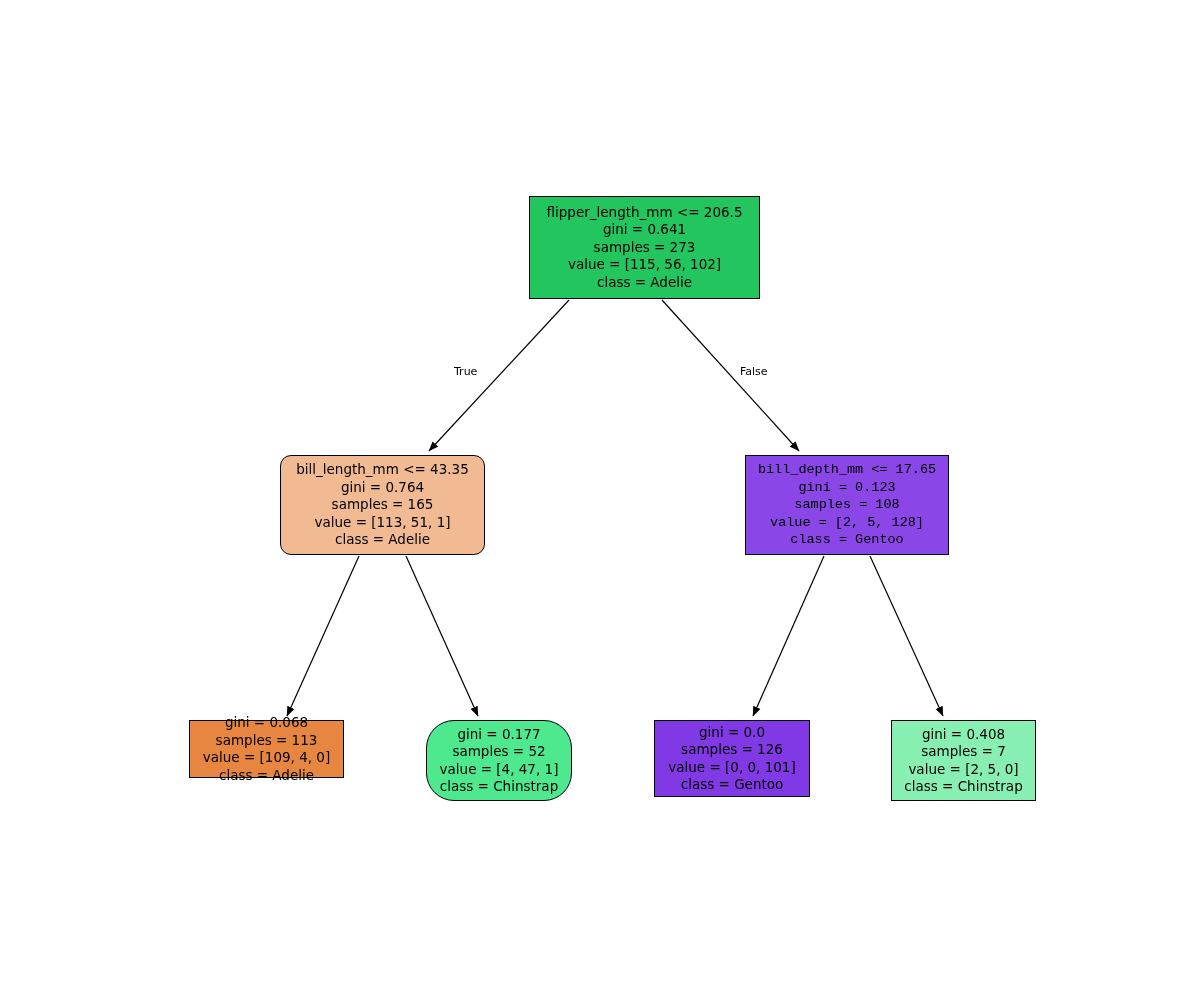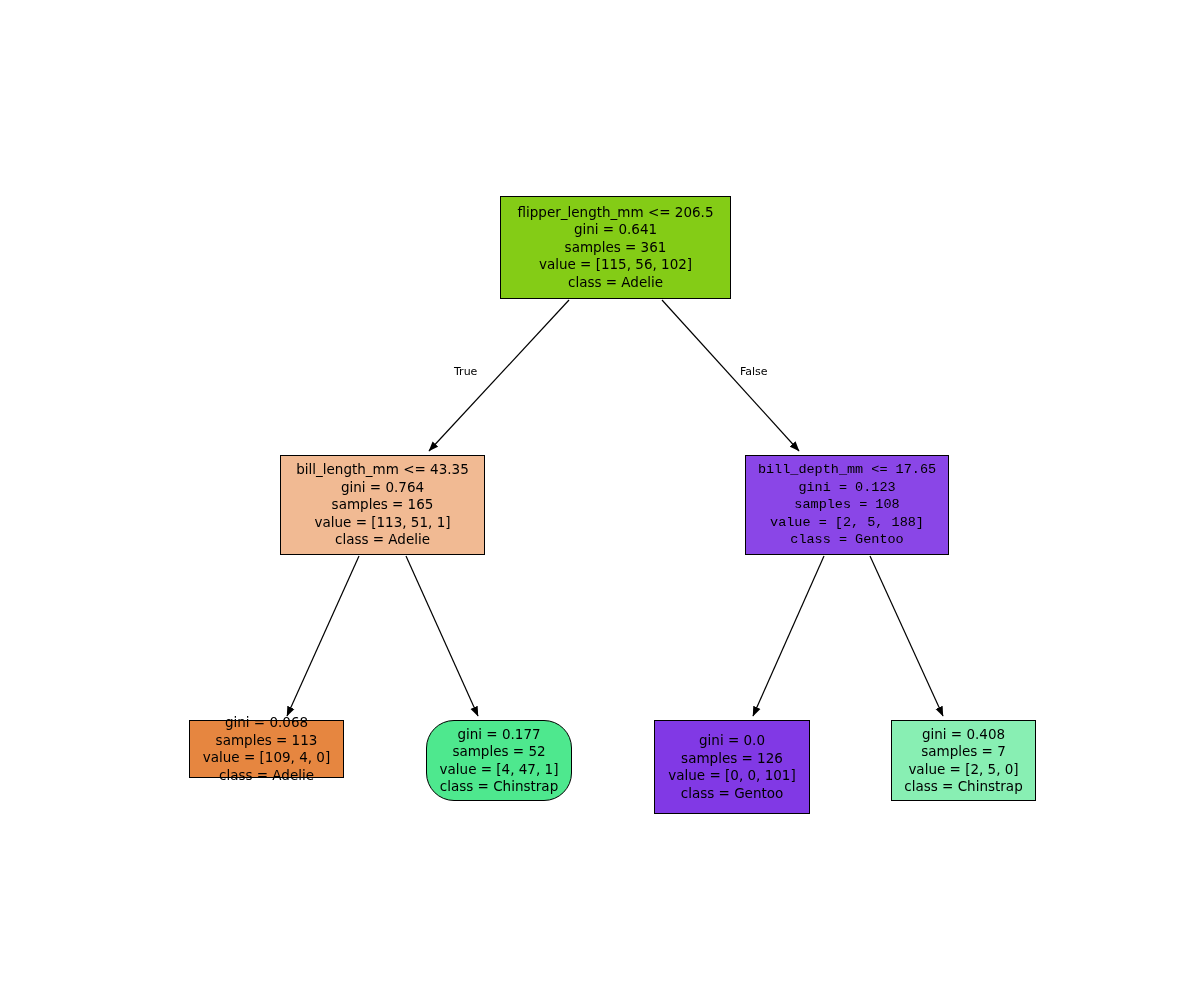--- a/index.html
+++ b/index.html
@@ -60,59 +60,59 @@
     <line x1="359" y1="556" x2="287" y2="716" stroke="#000000" stroke-width="1.2" marker-end="url(#arrow)"></line>
     <line x1="406" y1="556" x2="478" y2="716" stroke="#000000" stroke-width="1.2" marker-end="url(#arrow)"></line>
     <line x1="824" y1="556" x2="753" y2="716" stroke="#000000" stroke-width="1.2" marker-end="url(#arrow)"></line>
     <line x1="870" y1="556" x2="943" y2="716" stroke="#000000" stroke-width="1.2" marker-end="url(#arrow)"></line>
   </svg>
 
   <div class="edge-label" style="left:454px; top:364px;">True</div>
 
   <div class="edge-label" style="left:740px; top:364px;">False</div>
 
-  <div class="node" style="left: 500px; top: 196px; width: 231px; height: 103px; background: #84cc16;">
+  <div class="node" style="left: 529px; top: 196px; width: 231px; height: 103px; background: #22c55e;">
     <div class="line">flipper_length_mm &lt;= 206.5</div>
     <div class="line">gini = 0.641</div>
-    <div class="line">samples = 361</div>
+    <div class="line">samples = 273</div>
     <div class="line">value = [115, 56, 102]</div>
     <div class="line">class = Adelie</div>
   </div>
 
-  <div class="node" style="left: 280px; top: 455px; width: 205px; height: 100px; background: rgb(241, 186, 147);">
+  <div class="node" style="left: 280px; top: 455px; width: 205px; height: 100px; background: rgb(241, 186, 147); border-radius: 11px;">
     <div class="line">bill_length_mm &lt;= 43.35</div>
     <div class="line">gini = 0.764</div>
     <div class="line">samples = 165</div>
     <div class="line">value = [113, 51, 1]</div>
     <div class="line">class = Adelie</div>
   </div>
 
   <div class="node" style="left: 745px; top: 455px; width: 204px; height: 100px; background: rgb(138, 70, 231); font-family: Liberation Mono, monospace;">
     <div class="line">bill_depth_mm &lt;= 17.65</div>
     <div class="line">gini = 0.123</div>
     <div class="line">samples = 108</div>
-    <div class="line">value = [2, 5, 188]</div>
+    <div class="line">value = [2, 5, 128]</div>
     <div class="line">class = Gentoo</div>
   </div>
 
   <div class="node" style="left: 189px; top: 720px; width: 155px; height: 58px; background: rgb(230, 134, 64); justify-content: center;">
     <div class="line">gini = 0.068</div>
     <div class="line">samples = 113</div>
     <div class="line">value = [109, 4, 0]</div>
     <div class="line">class = Adelie</div>
   </div>
 
   <div class="node" style="left: 426px; top: 720px; width: 146px; height: 81px; background: rgb(78, 232, 142); border-radius: 28px;">
     <div class="line">gini = 0.177</div>
     <div class="line">samples = 52</div>
     <div class="line">value = [4, 47, 1]</div>
     <div class="line">class = Chinstrap</div>
   </div>
 
-  <div class="node" style="left: 654px; top: 720px; width: 156px; height: 94px; background: rgb(129, 57, 229);">
+  <div class="node" style="left: 654px; top: 720px; width: 156px; height: 77px; background: rgb(129, 57, 229);">
     <div class="line">gini = 0.0</div>
     <div class="line">samples = 126</div>
     <div class="line">value = [0, 0, 101]</div>
     <div class="line">class = Gentoo</div>
   </div>
 
   <div class="node" style="left: 891px; top: 720px; width: 145px; height: 81px; background: rgb(136, 239, 179);">
     <div class="line">gini = 0.408</div>
     <div class="line">samples = 7</div>
     <div class="line">value = [2, 5, 0]</div>

